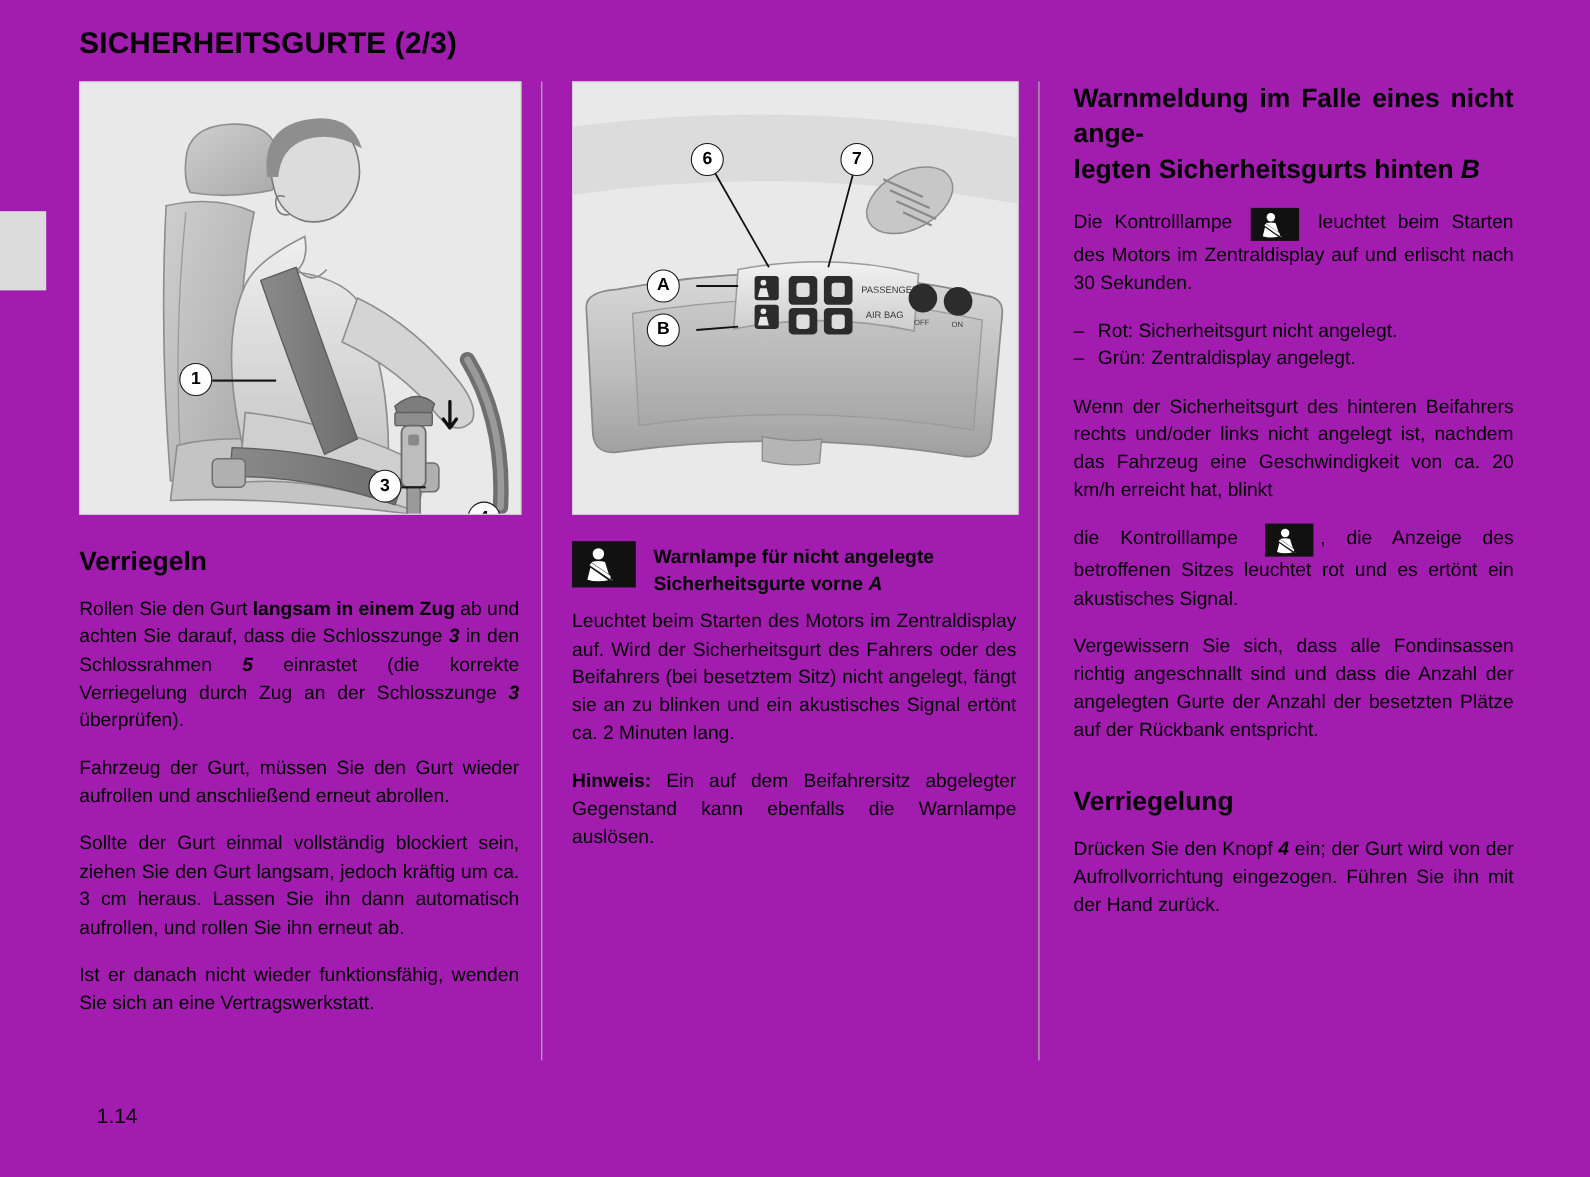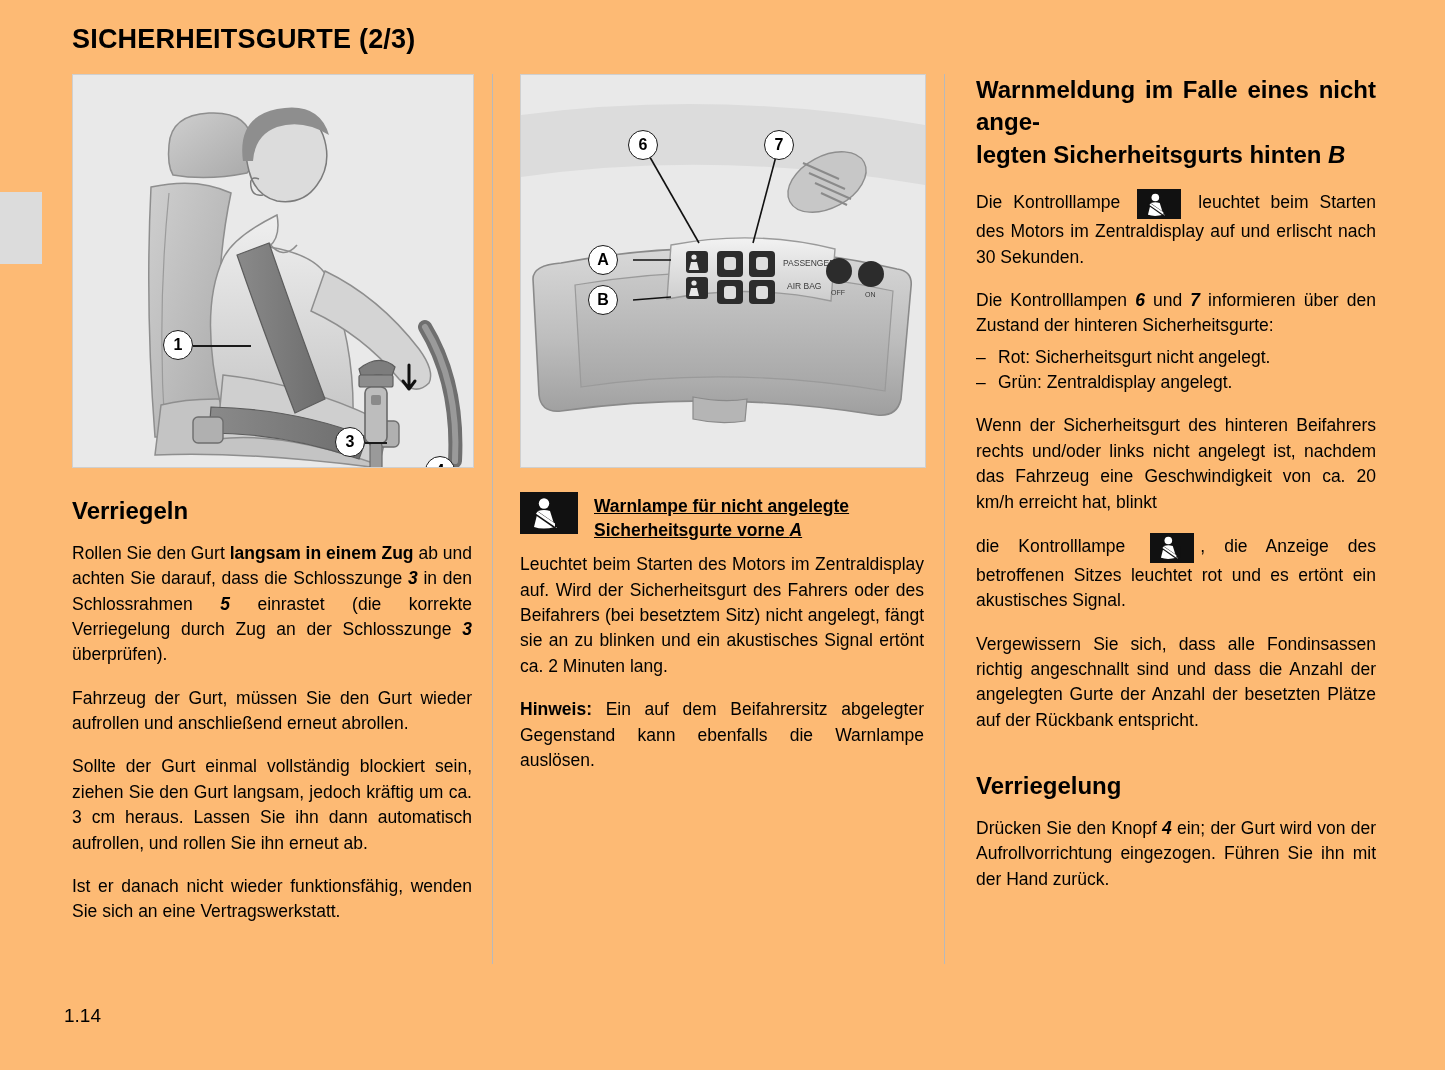--- a/index.html
+++ b/index.html
@@ -4,21 +4,21 @@
 <style>
   html, body {
     margin: 0;
     padding: 0;
     background: #ffffff;
   }
   .page {
     position: relative;
     width: 1445px;
     height: 1070px;
-    background: #fdba74;
+    background: #a21caf;
     font-family: "Liberation Sans", sans-serif;
     color: #000000;
     overflow: hidden;
   }
   
   .edge-tab {
     position: absolute;
     left: 0;
     top: 192px;
     width: 42px;
@@ -134,29 +134,28 @@
     display: flex;
     gap: 16px;
     align-items: flex-start;
     margin-bottom: 10px;
   }
   .warn-title {
     font-weight: bold;
     font-size: 17.5px;
     line-height: 1.35;
     padding-top: 3px;
-    text-decoration: underline;
   }
   .dash-list { margin: 0 0 18px 0; }
   .dash-row { display: flex; gap: 10px; }
   .dash-row .d { width: 12px; flex: none; }
 
   .folio {
     position: absolute;
-    left: 64px;
+    left: 88px;
     top: 1005px;
     font-size: 19px;
   }
 </style>
 </head>
 <body>
 
 <div class="page">
 
   <div class="edge-tab"></div>
@@ -376,23 +375,20 @@
           <circle cx="15" cy="7.5" r="5.2" fill="#ffffff"></circle>
           <path d="M9 15 q6 -2 12 0 l5 16 q-12 3 -21 0 z" fill="#ffffff"></path>
           <path d="M7 14 L30 30 L27 33.5 L4 17.5 Z" fill="#111111"></path>
           <path d="M8.5 15.5 L29 29.5 L27.5 31.8 L7 17.8 Z" fill="#ffffff"></path>
           <path d="M26 15 l6 0 l0 16 l-6 0z" fill="#111111"></path>
         </svg>
       </span>
       <span>leuchtet beim Starten des Motors im Zentraldisplay auf und erlischt nach 30 Sekunden.</span>
     </p>
 
-    <p class="body" style="margin-bottom:6px;">
-      <span>Die Kontrolllampen </span><i>6</i><span> und </span><i>7</i><span> informieren über den Zustand der hinteren Sicherheitsgurte:</span>
-    </p>
 
     <div class="dash-list">
       <div class="dash-row">
         <span class="d">–</span>
         <span>Rot: Sicherheitsgurt nicht angelegt.</span>
       </div>
       <div class="dash-row">
         <span class="d">–</span>
         <span>Grün: Zentraldisplay angelegt.</span>
       </div>

